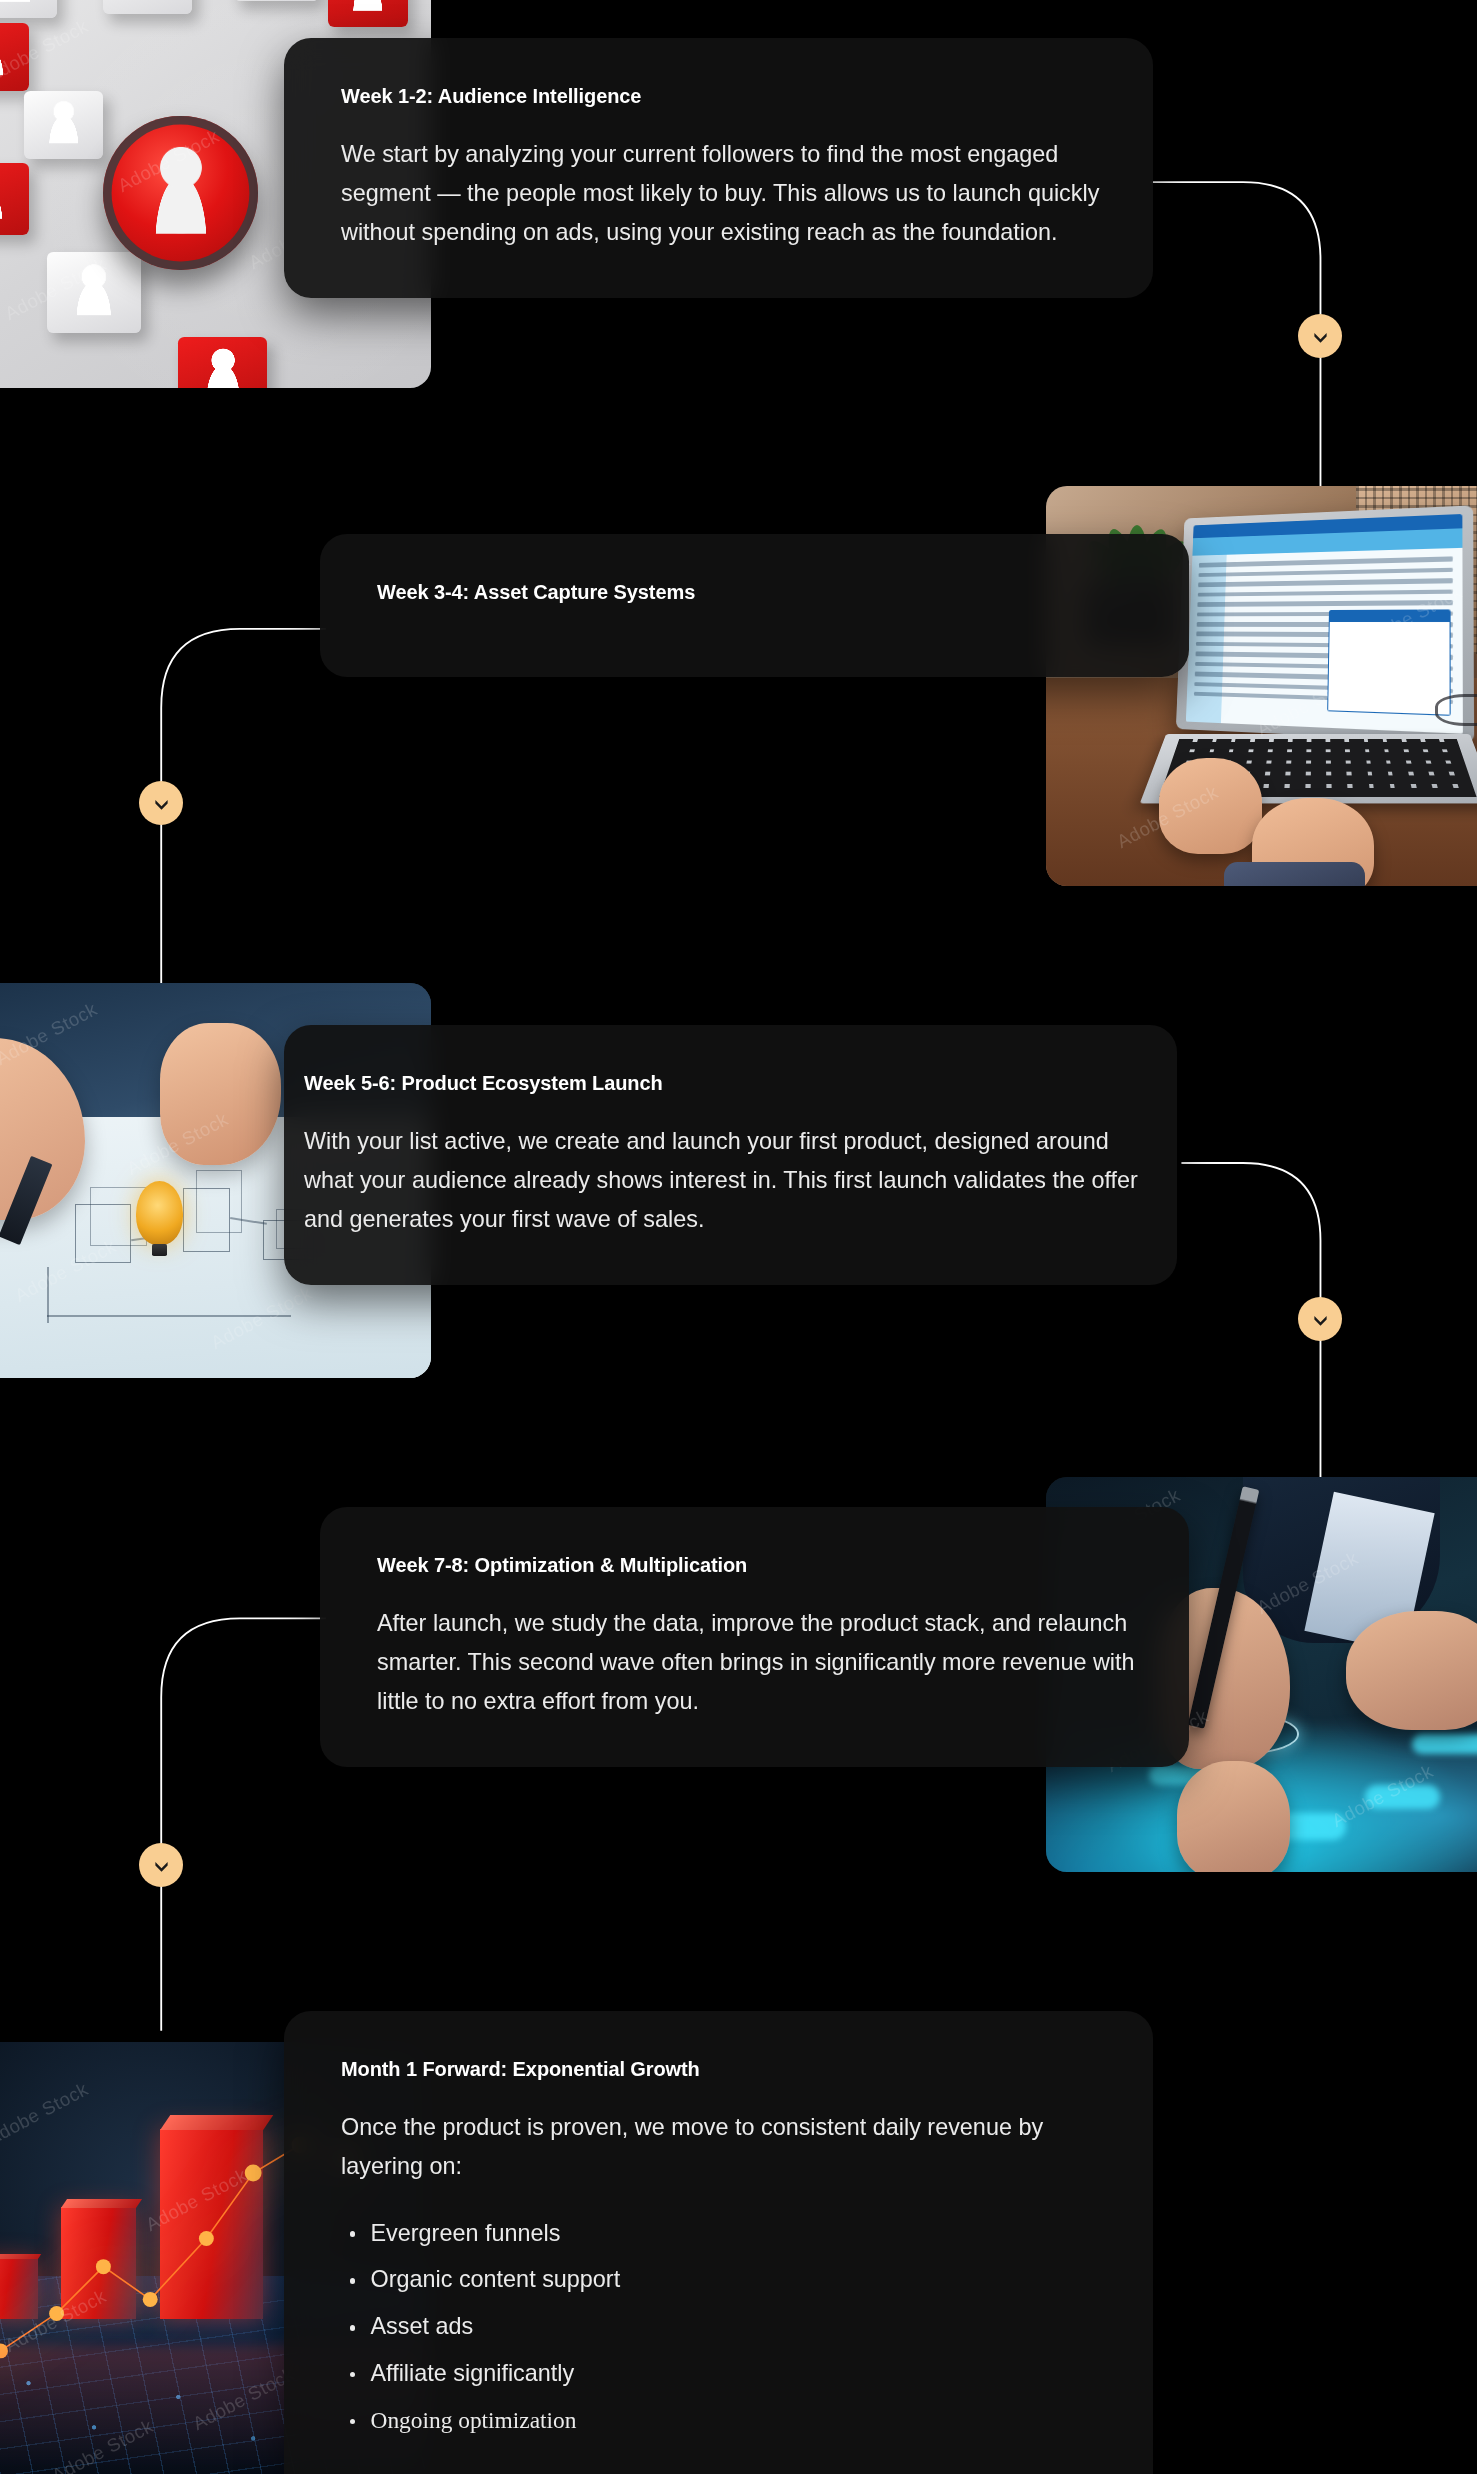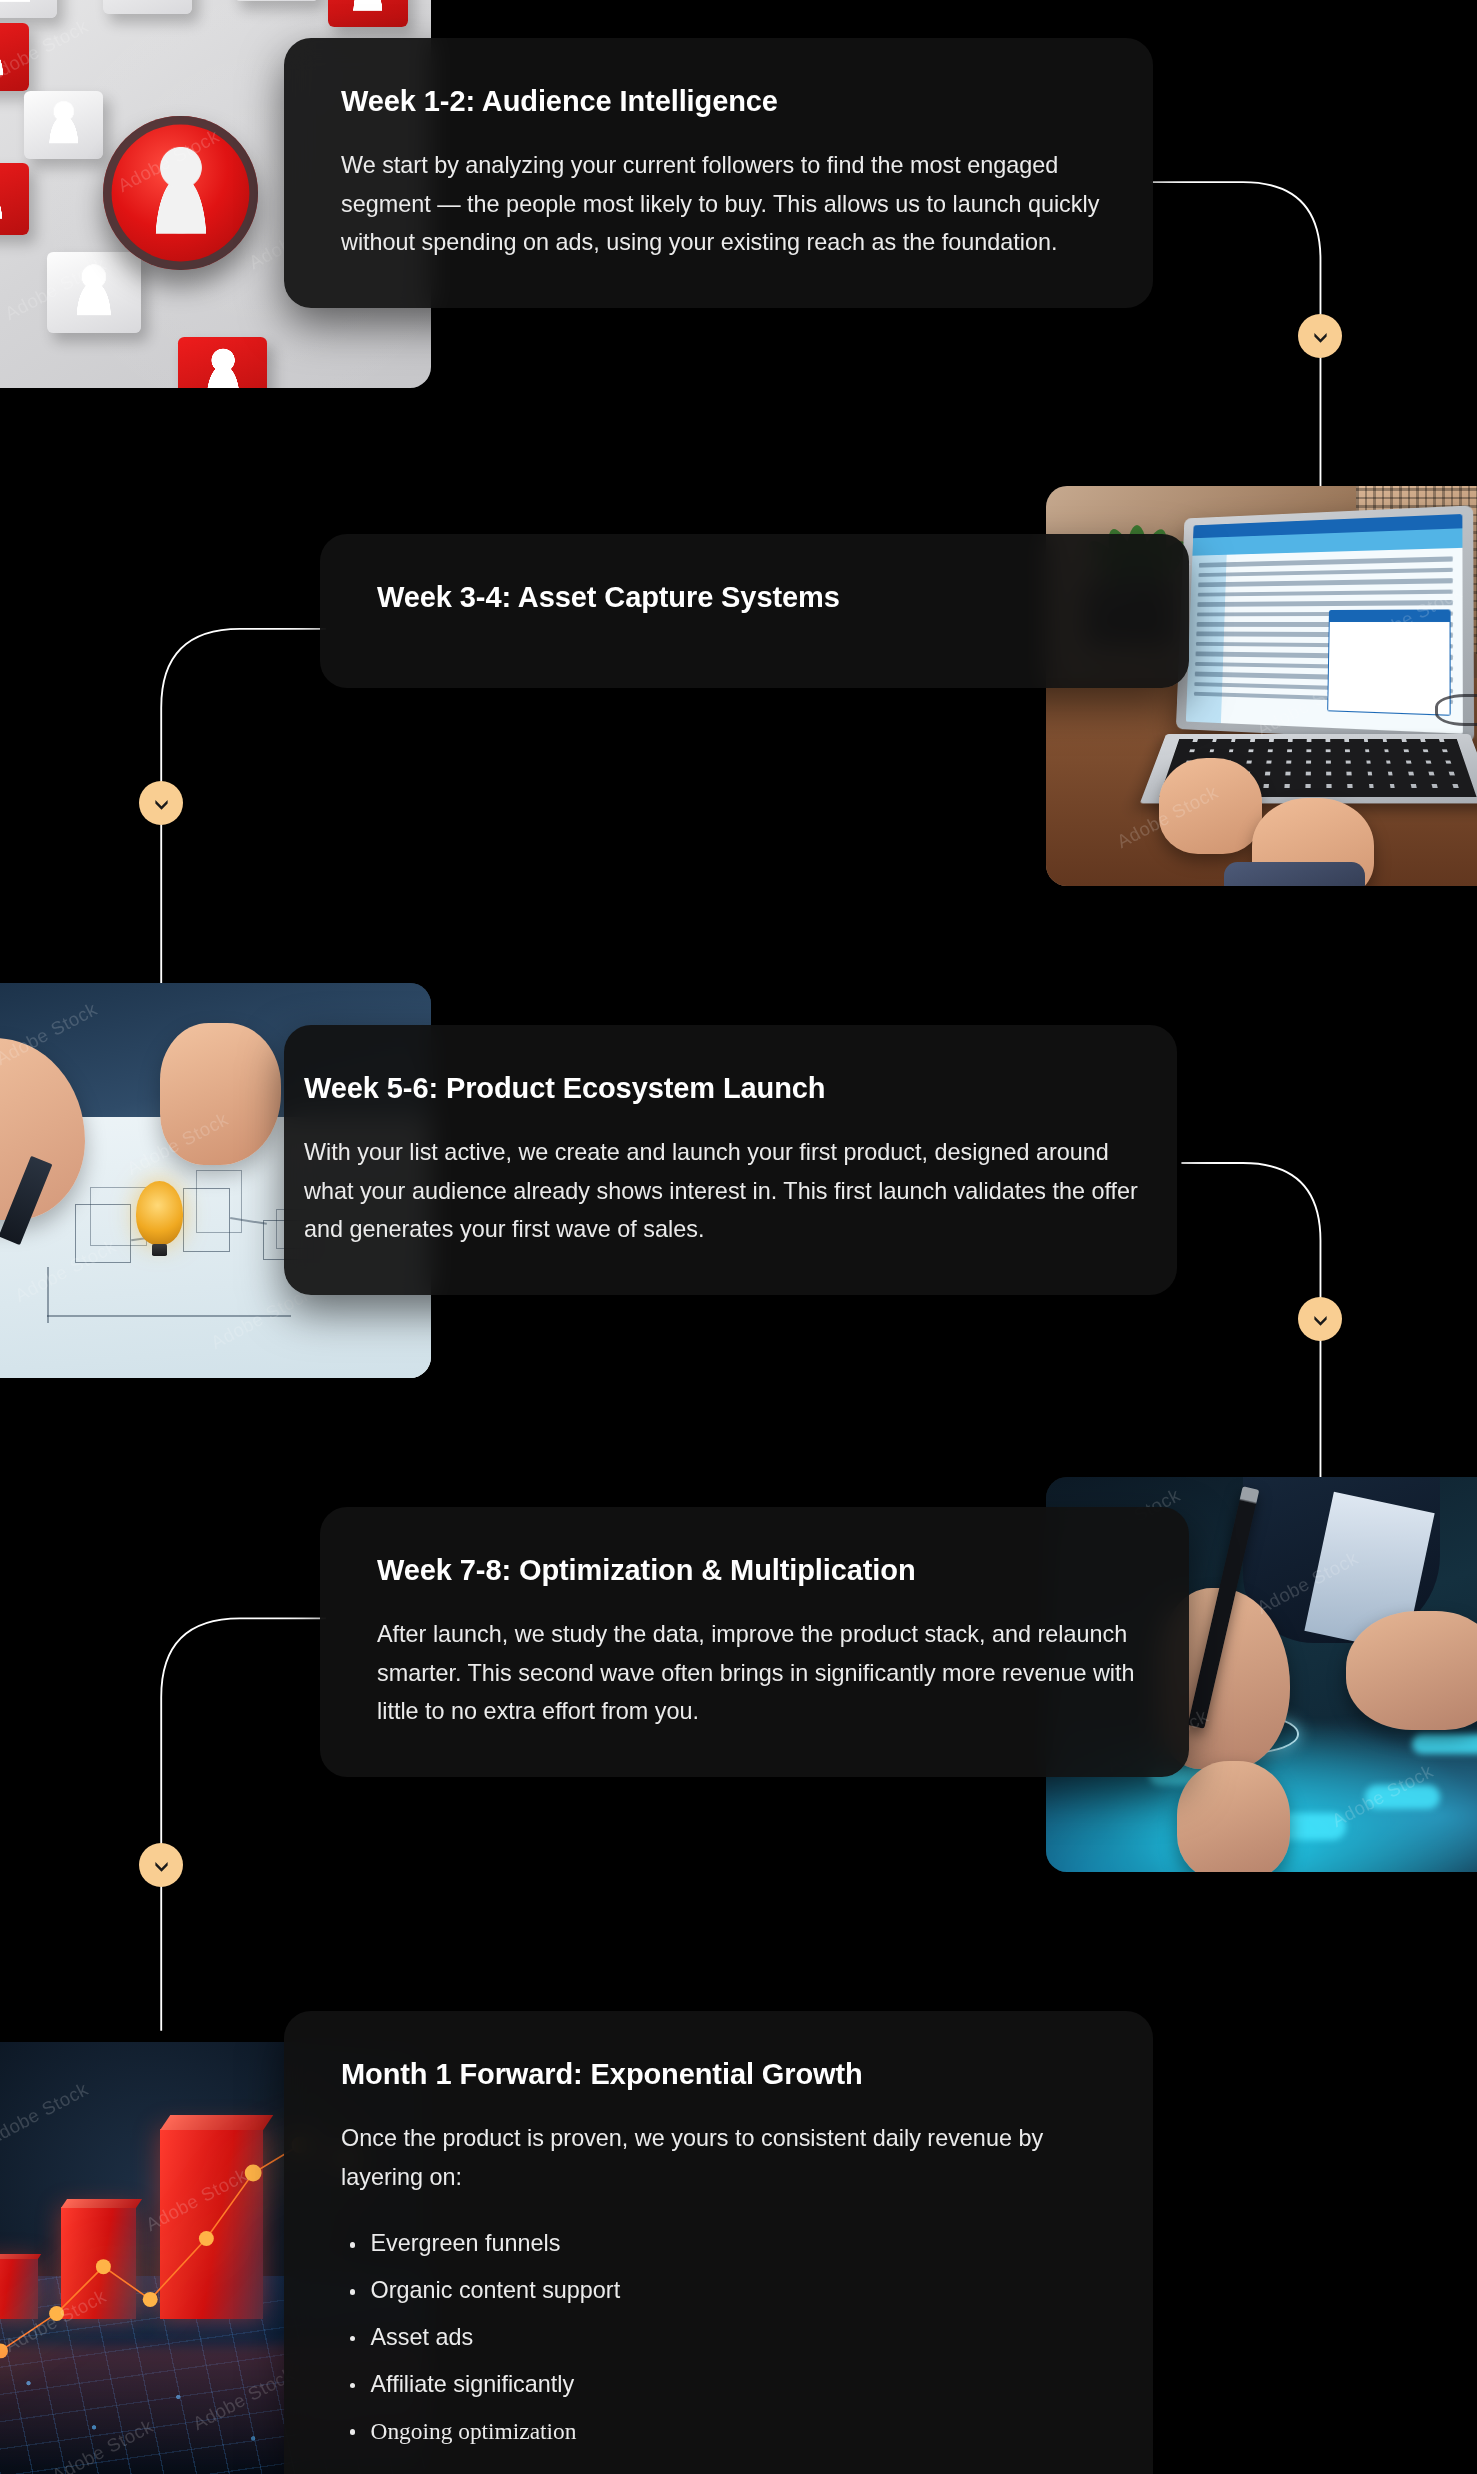--- a/index.html
+++ b/index.html
@@ -65,21 +65,21 @@
     z-index:5;
     border-radius:27px;
     background:rgba(17,17,17,0.93);
     backdrop-filter:blur(13.5px);
     -webkit-backdrop-filter:blur(13.5px);
     padding:46px 39px 46px 57px;
     box-shadow:0 17px 43px rgba(0,0,0,.55);
   }
   .card-title {
     color:#ffffff;
-    font-size:29px;
+    font-size:20px;
     font-weight:bold;
     letter-spacing:-0.1px;
     line-height:1.2;
     margin-bottom:27px;
   }
   .card-body {
     color:#ebebeb;
     font-size:23.4px;
     line-height:1.66;
     font-weight:400;
@@ -623,21 +623,21 @@
       <span style="left:38%; top:34%;">Adobe Stock</span>
       <span style="left:8%;  top:62%;">Adobe Stock</span>
       <span style="left:48%; top:80%;">Adobe Stock</span>
       <span style="left:18%; top:92%;">Adobe Stock</span>
     </div>
   </div>
 
   <div class="card" style="left:284px; top:2011px; width:869px; padding-bottom:74px;">
     <div class="card-title">Month 1 Forward: Exponential Growth</div>
     <div class="card-body">
-      <p>Once the product is proven, we yours to consistent daily revenue by layering on:</p>
+      <p>Once the product is proven, we move to consistent daily revenue by layering on:</p>
     </div>
     <ul class="bullets">
       <li>Evergreen funnels</li>
       <li>Organic content support</li>
       <li>Asset ads</li>
       <li>Affiliate significantly</li>
       <li>Ongoing optimization</li>
     </ul>
   </div>
 

